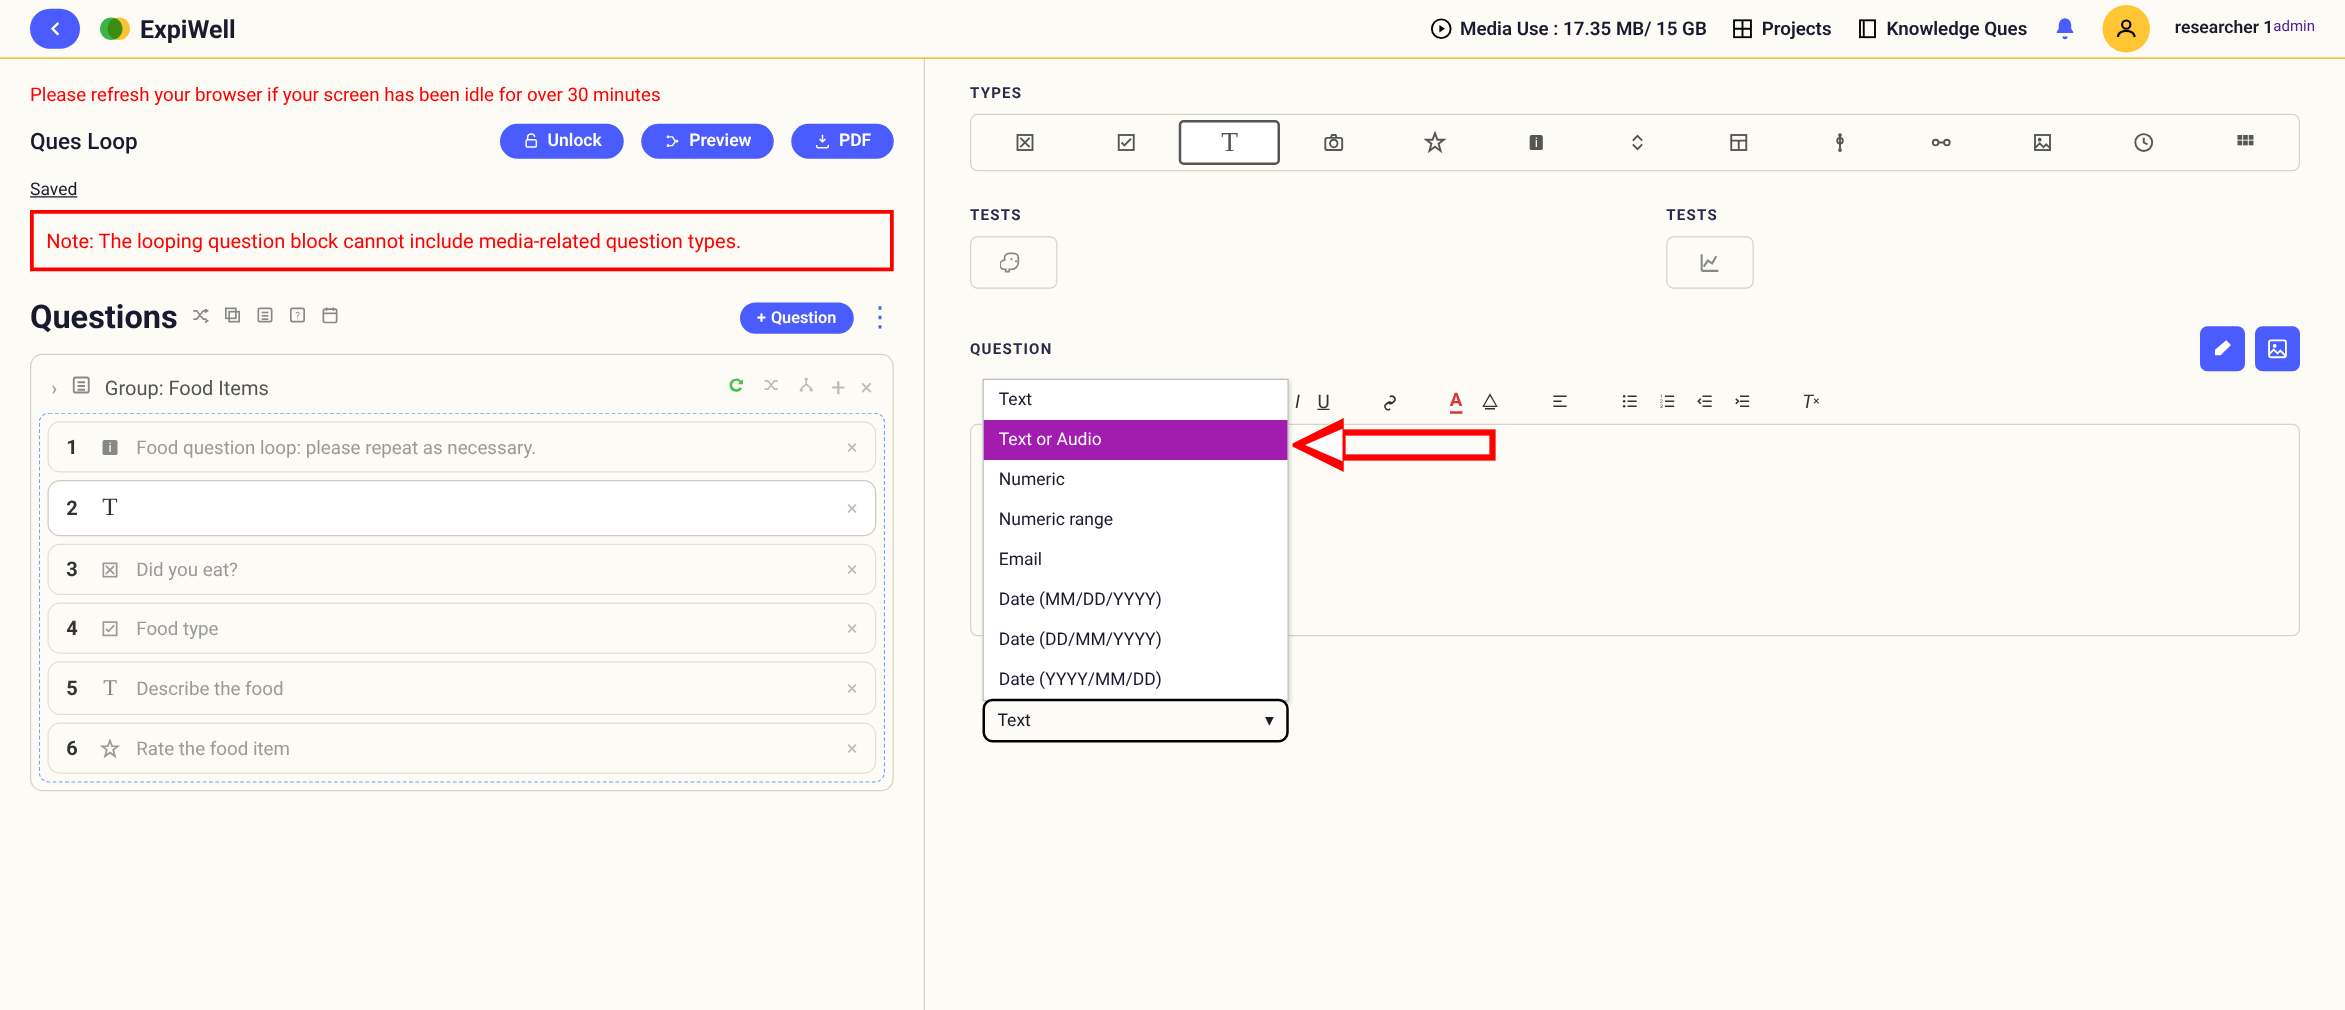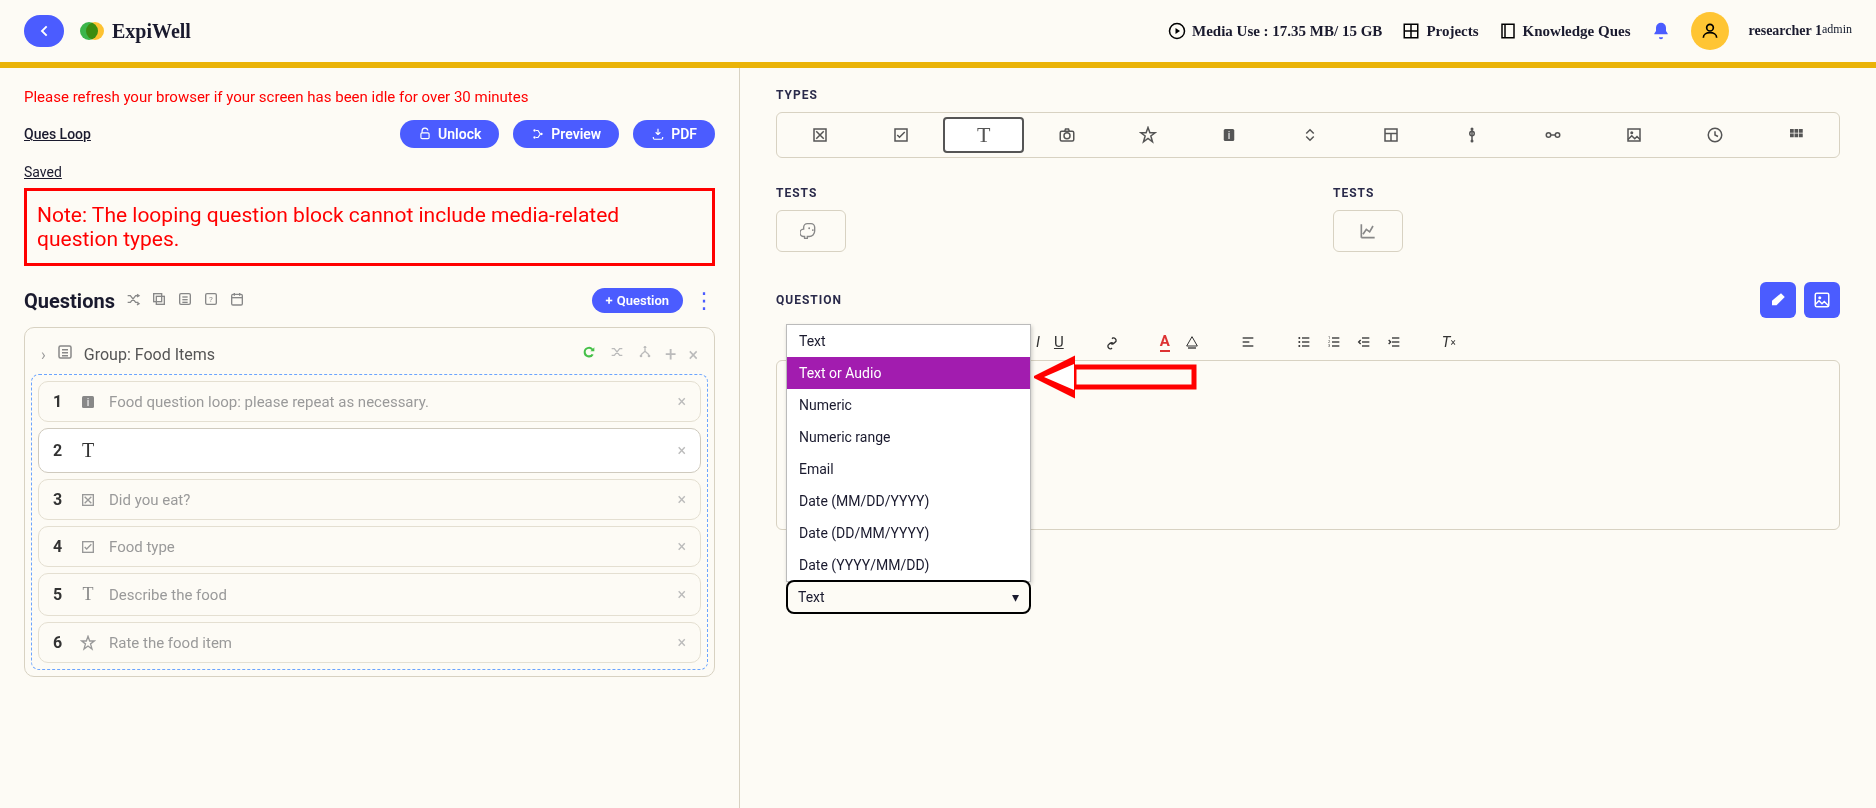--- a/index.html
+++ b/index.html
@@ -6,27 +6,26 @@
 body {
   font-family: -apple-system, BlinkMacSystemFont, "Segoe UI", Roboto, Arial, sans-serif;
   background: #fdfbf5;
   color: #1a1a2e;
   overflow: hidden;
 }
 .app { width: 1876px; height: 808px; display: flex; flex-direction: column; }
 
 
 .topbar {
-  height: 68px;
+  height: 47px;
   display: flex;
   align-items: center;
   padding: 0 24px;
-  border-bottom: 6px solid #eab308;
+  border-bottom: 1px solid #eab308;
   background: #fdfbf5;
-  font-family: Liberation Serif, serif;
 }
 .back-btn {
   width: 40px; height: 32px;
   background: #4b5cff;
   border-radius: 16px;
   display: flex; align-items: center; justify-content: center;
   cursor: pointer;
 }
 .back-btn svg { width: 16px; height: 16px; fill: #fff; }
 .logo-wrap { display: flex; align-items: center; margin-left: 16px; gap: 8px; }
@@ -42,53 +41,53 @@
 .top-item { display: flex; align-items: flex-end; gap: 6px; cursor: pointer; }
 .top-item svg { width: 18px; height: 18px; }
 .bell svg { width: 20px; height: 20px; fill: #4b5cff; }
 .avatar-circ {
   width: 38px; height: 38px; border-radius: 50%; background: #ffc533;
   display: flex; align-items: center; justify-content: center;
 }
 .avatar-circ svg { width: 20px; height: 20px; }
 .user-block { display: flex; flex-direction: row; line-height: 1.1; }
 .user-name { font-weight: 600; font-size: 14px; }
-.user-role { font-size: 12px; color: #0f172a; font-weight: 400; }
+.user-role { font-size: 12px; color: #4c1d95; font-weight: 400; }
 
 
 .main { flex: 1; display: flex; overflow: hidden; }
 .left-pane {
   width: 740px;
   padding: 20px 24px;
   border-right: 1px solid #d8d2c2;
   overflow-y: auto;
   position: relative;
 }
 .right-pane { flex: 1; padding: 20px 36px; overflow-y: auto; position: relative; }
 
 .warn-text { color: #f00; font-size: 15px; margin-bottom: 14px; }
 .row-actions { display: flex; align-items: center; gap: 14px; margin-bottom: 14px; }
-.ques-loop { font-size: 14px; font-weight: 500; text-decoration: underline; }
+.ques-loop { font-size: 18px; font-weight: 500; }
 .pill-btn {
   background: #4b5cff; color: #fff;
   border-radius: 18px; padding: 6px 18px;
   display: inline-flex; align-items: center; gap: 6px;
   font-size: 14px; font-weight: 600; cursor: pointer;
 }
 .pill-btn svg { width: 14px; height: 14px; fill: #fff; }
 .saved-link { font-size: 14px; text-decoration: underline; margin-bottom: 8px; display: inline-block; }
 .note-box {
   border: 3px solid #f00; padding: 12px 10px; margin-bottom: 22px;
-  color: #f00; font-size: 21px;
+  color: #f00; font-size: 16px;
 }
 
 .questions-header {
   display: flex; align-items: center; gap: 10px; margin-bottom: 14px;
 }
-.questions-header h3 { font-size: 20px; font-weight: 700; }
+.questions-header h3 { font-size: 26px; font-weight: 700; }
 .qh-icons { display: flex; gap: 10px; color: #888; }
 .qh-icons span { cursor: pointer; }
 .qh-spacer { flex: 1; }
 .add-question-btn {
   background: #4b5cff; color: #fff; border-radius: 16px; padding: 5px 14px;
   font-size: 13px; font-weight: 600; display: flex; align-items: center; gap: 4px; cursor: pointer;
 }
 .kebab { color: #4b5cff; font-size: 22px; cursor: pointer; line-height: 0.5; }
 
 .group-card {

